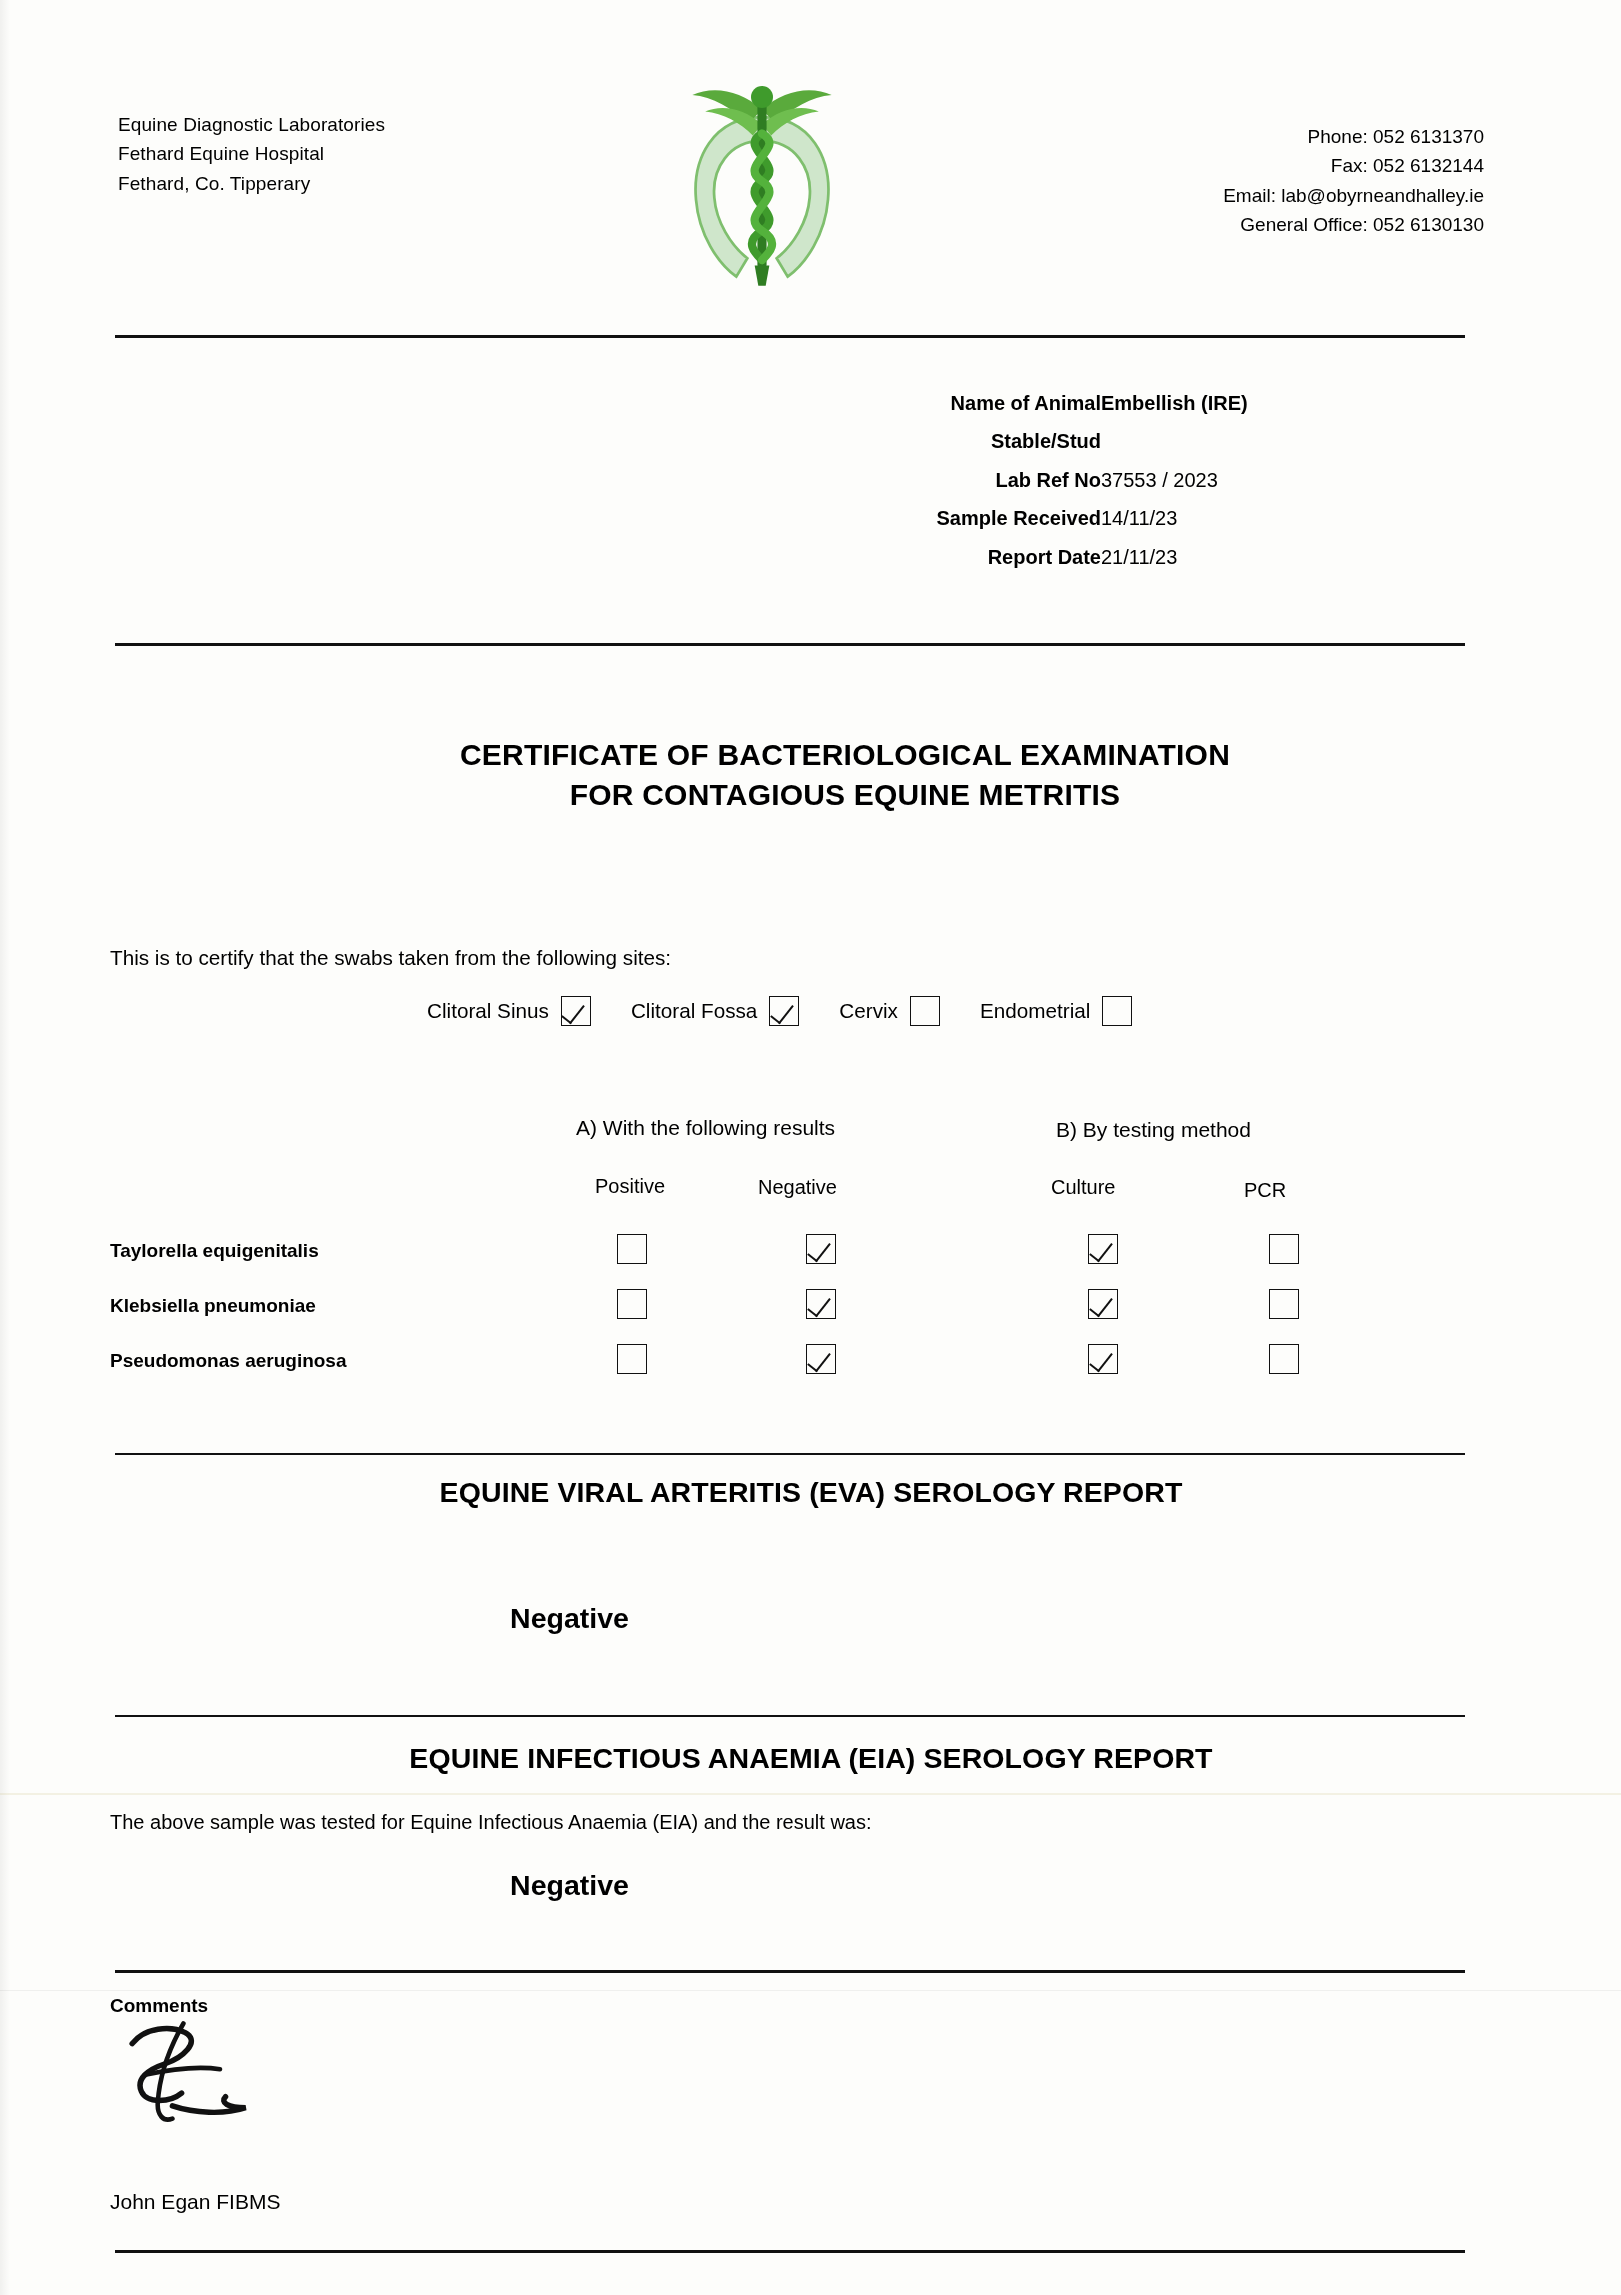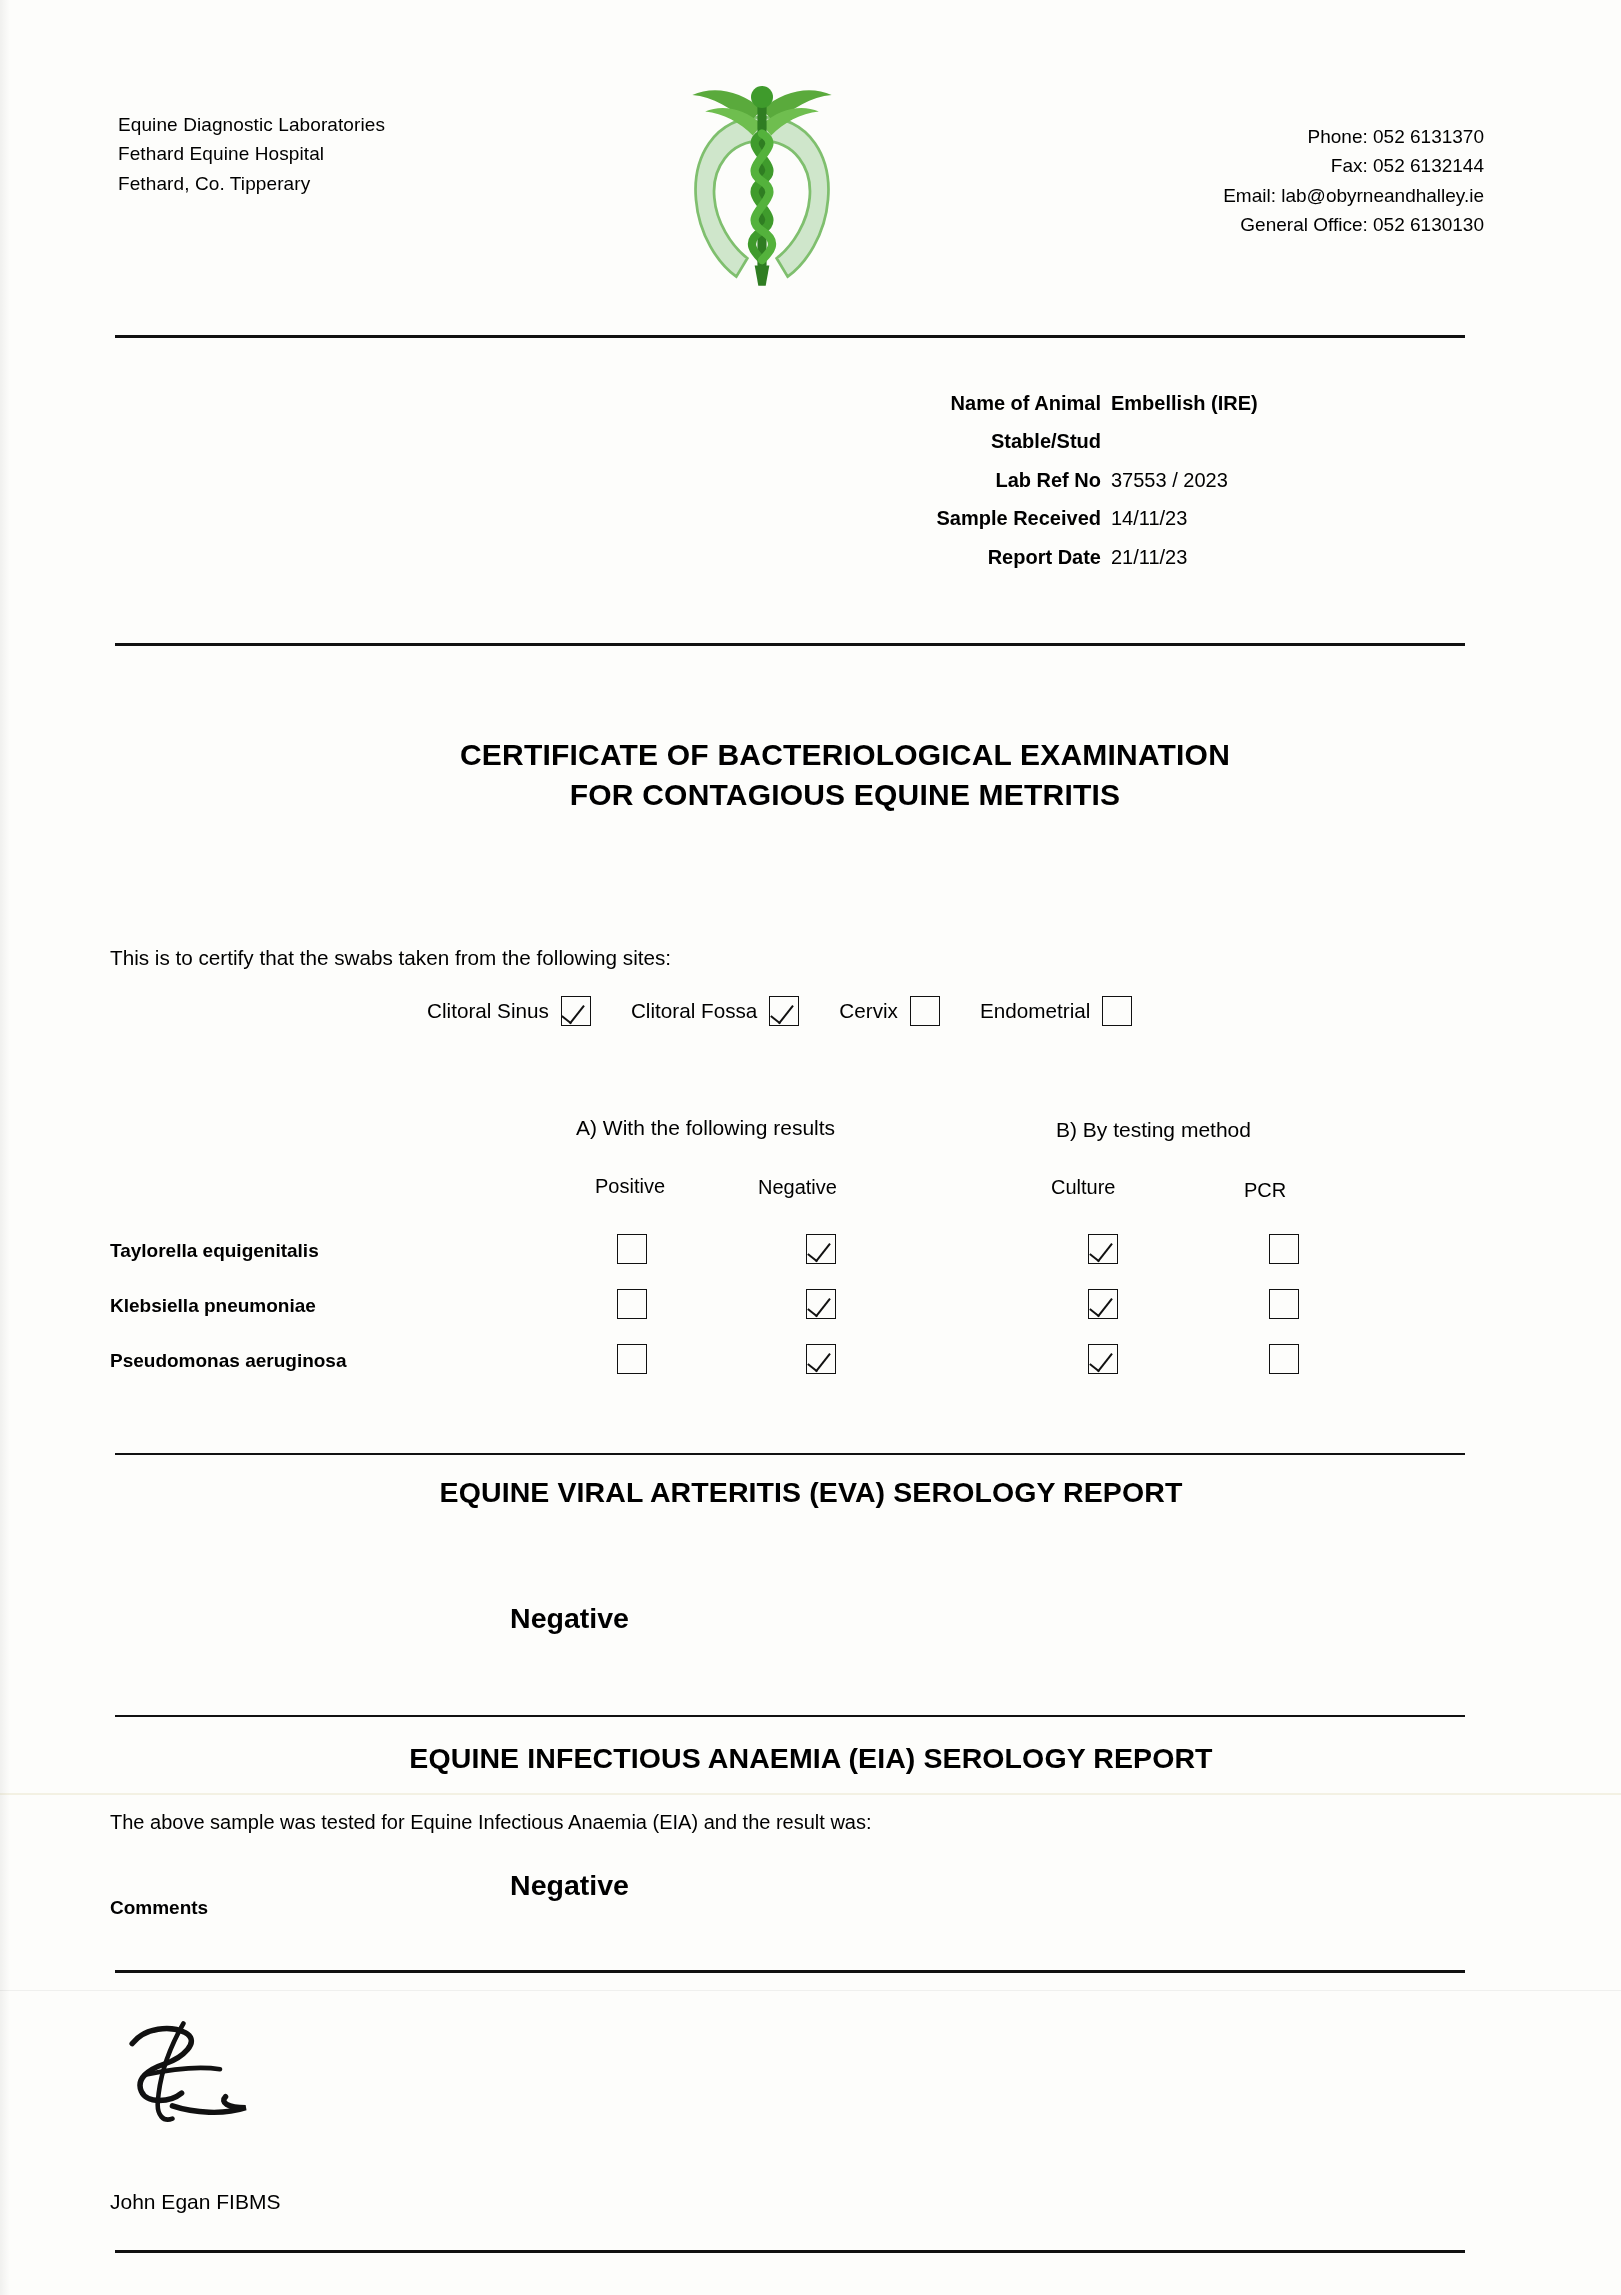--- a/index.html
+++ b/index.html
@@ -93,21 +93,20 @@
   .animal-row {
     display: flex;
     justify-content: flex-start;
     align-items: baseline;
     margin-bottom: 18.4px;
   }
   .animal-row .lbl {
     font-weight: bold;
     text-align: right;
     width: 321px;
-    padding-right: 10px;
     white-space: nowrap;
   }
   .animal-row .val {
     font-weight: bold;
     white-space: nowrap;
   }
   .animal-row.light .val { font-weight: normal; }
 
   
   .cert-title {
@@ -241,21 +240,21 @@
     font-size: 28.5px;
     font-weight: bold;
   }
   .eva-result { top: 1602px; }
   .eia-result { top: 1869px; }
 
   
   .comments-label {
     position: absolute;
     left: 110px;
-    top: 1897px;
+    top: 1995px;
     font-size: 19px;
     font-weight: bold;
   }
   .signature {
     position: absolute;
     left: 117px;
     top: 2018px;
     width: 239px;
     height: 119px;
   }

